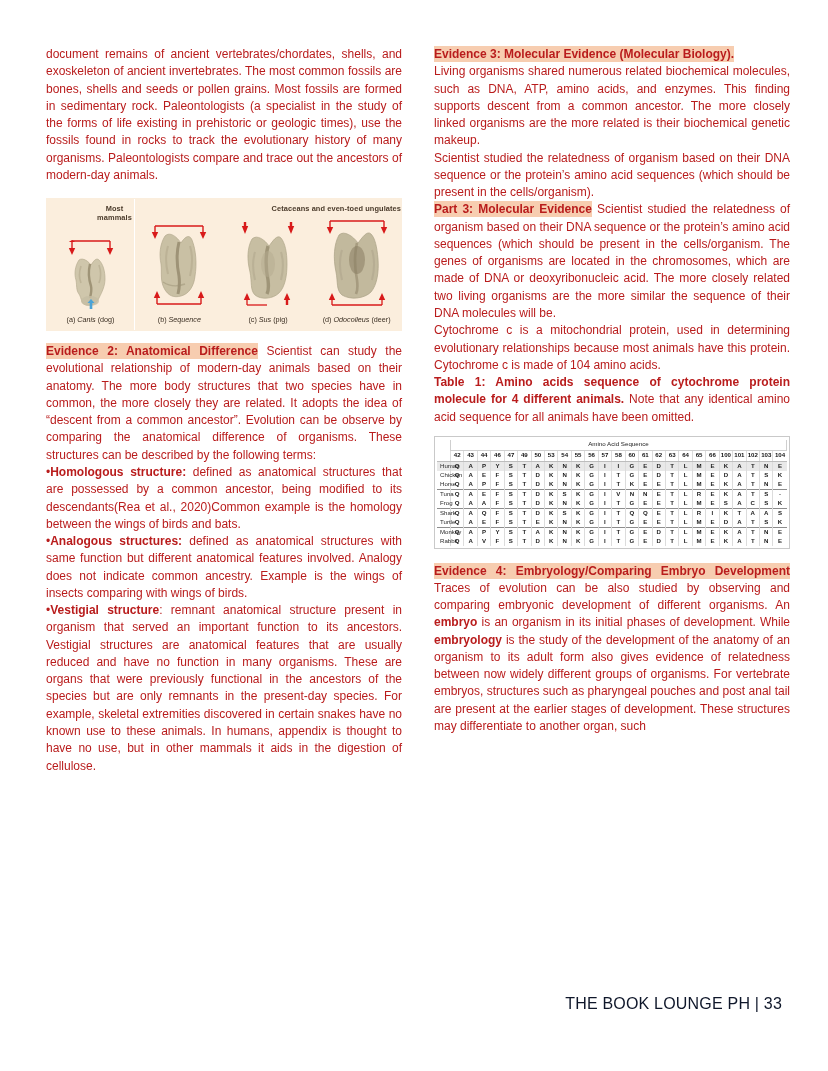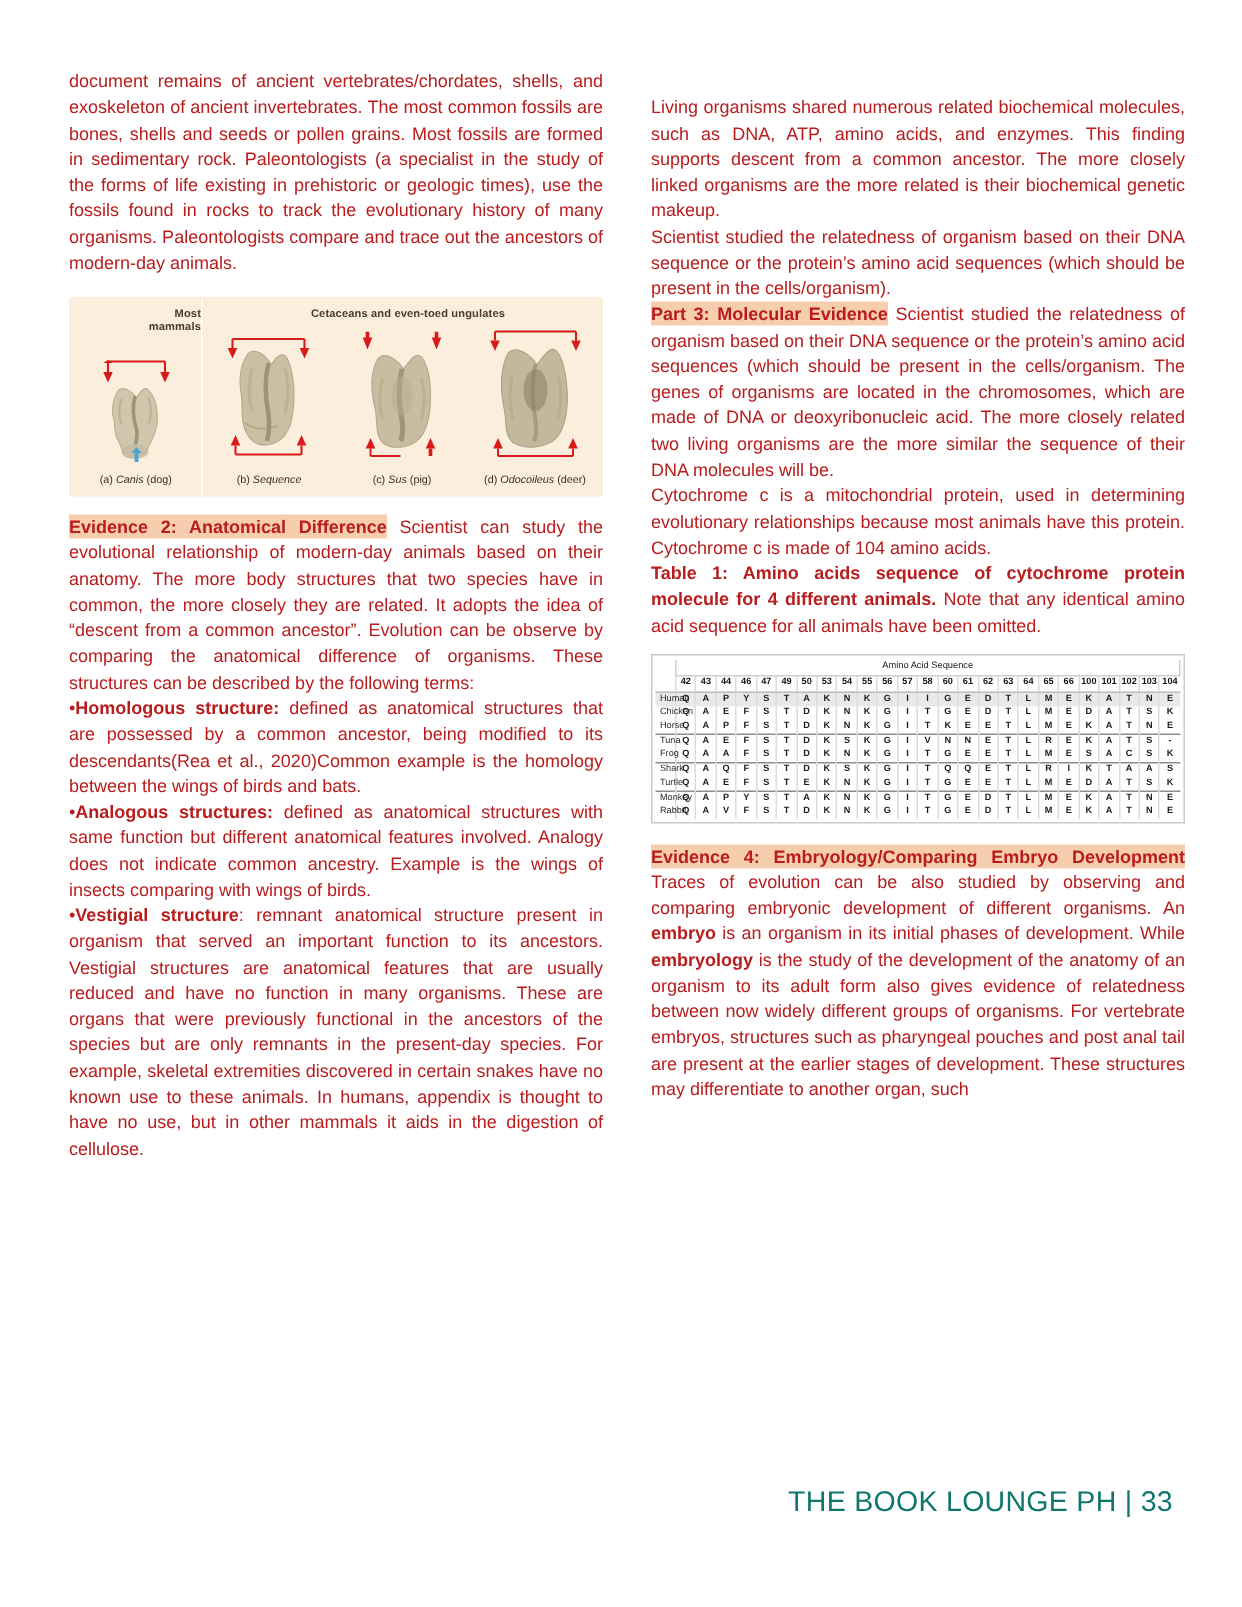--- a/index.html
+++ b/index.html
@@ -70,28 +70,28 @@
     height: 100%;
     box-sizing: border-box;
   }
   .fig-panel.left { width: 88px; border-right: 1.5px solid #ffffff; }
   .fig-panel.right { flex: 1; display: flex; }
   .fig-title {
     position: absolute;
     top: 5px;
     left: 0;
     right: 0;
-    text-align: right;
+    text-align: center;
     font-size: 7.4px;
     font-weight: bold;
     color: #4a3a2a;
     letter-spacing: .1px;
     padding-left: 48px;
   }
-  .fig-panel.right .fig-title { text-align: center; padding-left: 8px; }
+  .fig-panel.right .fig-title { text-align: right; padding-left: 8px; }
   .fig-sub {
     position: relative;
     flex: 1;
     height: 100%;
   }
   .fig-caption {
     position: absolute;
     bottom: 6px;
     left: 0;
     right: 0;
@@ -167,22 +167,22 @@
   }
   table.aa tbody tr.shade td { background: #e9e9e9; }
   table.aa tbody tr.sep td { border-top: 1px solid #8d8d8d; }
   table.aa td:last-child, table.aa th:last-child { border-right: none; }
 
   
   .footer {
     position: absolute;
     right: 46px;
     bottom: 58px;
-    font-size: 19px;
-    color: #0f766e;
+    font-size: 16px;
+    color: #0f172a;
     letter-spacing: .2px;
     text-align: right;
   }
 </style>
 </head>
 <body>
 
 <div id="page">
 
   <div class="columns">
@@ -344,21 +344,21 @@
       <p class="body spaced"><span>•</span><span class="b">Homologous structure:</span><span> defined as anatomical structures that are possessed by a common ancestor, being modified to its descendants(Rea et al., 2020)Common example is the homology between the wings of birds and bats.</span></p>
 
       <p class="body"><span>•</span><span class="b">Analogous structures:</span><span> defined as anatomical structures with same function but different anatomical features involved. Analogy does not indicate common ancestry. Example is the wings of insects comparing with wings of birds.</span></p>
 
       <p class="body"><span>•</span><span class="b">Vestigial structure</span><span>: remnant anatomical structure present in organism that served an important function to its ancestors. Vestigial structures are anatomical features that are usually reduced and have no function in many organisms. These are organs that were previously functional in the ancestors of the species but are only remnants in the present-day species. For example, skeletal extremities discovered in certain snakes have no known use to these animals. In humans, appendix is thought to have no use, but in other mammals it aids in the digestion of cellulose.</span></p>
 
     </div>
 
     <div class="col">
 
-      <p class="body"><br><span>Living organisms shared numerous related biochemical molecules, such as DNA, ATP, amino acids, and enzymes. This finding supports descent from a common ancestor. The more closely linked organisms are the more related is their biochemical genetic makeup.</span></p>
+      <p class="body"><span class="hl">Evidence 3: Molecular Evidence (Molecular Biology).</span><br><span>Living organisms shared numerous related biochemical molecules, such as DNA, ATP, amino acids, and enzymes. This finding supports descent from a common ancestor. The more closely linked organisms are the more related is their biochemical genetic makeup.</span></p>
 
       <p class="body spaced">Scientist studied the relatedness of organism based on their DNA sequence or the protein’s amino acid sequences (which should be present in the cells/organism).</p>
 
       <p class="body"><span class="hl">Part 3: Molecular Evidence</span><span> Scientist studied the relatedness of organism based on their DNA sequence or the protein’s amino acid sequences (which should be present in the cells/organism. The genes of organisms are located in the chromosomes, which are made of DNA or deoxyribonucleic acid. The more closely related two living organisms are the more similar the sequence of their DNA molecules will be.</span></p>
 
       <p class="body">Cytochrome c is a mitochondrial protein, used in determining evolutionary relationships because most animals have this protein. Cytochrome c is made of 104 amino acids.</p>
 
       <p class="body spaced"><span class="b">Table 1: Amino acids sequence of cytochrome protein molecule for 4 different animals.</span><span> Note that any identical amino acid sequence for all animals have been omitted.</span></p>
 
       <div class="aa-table-wrap">

